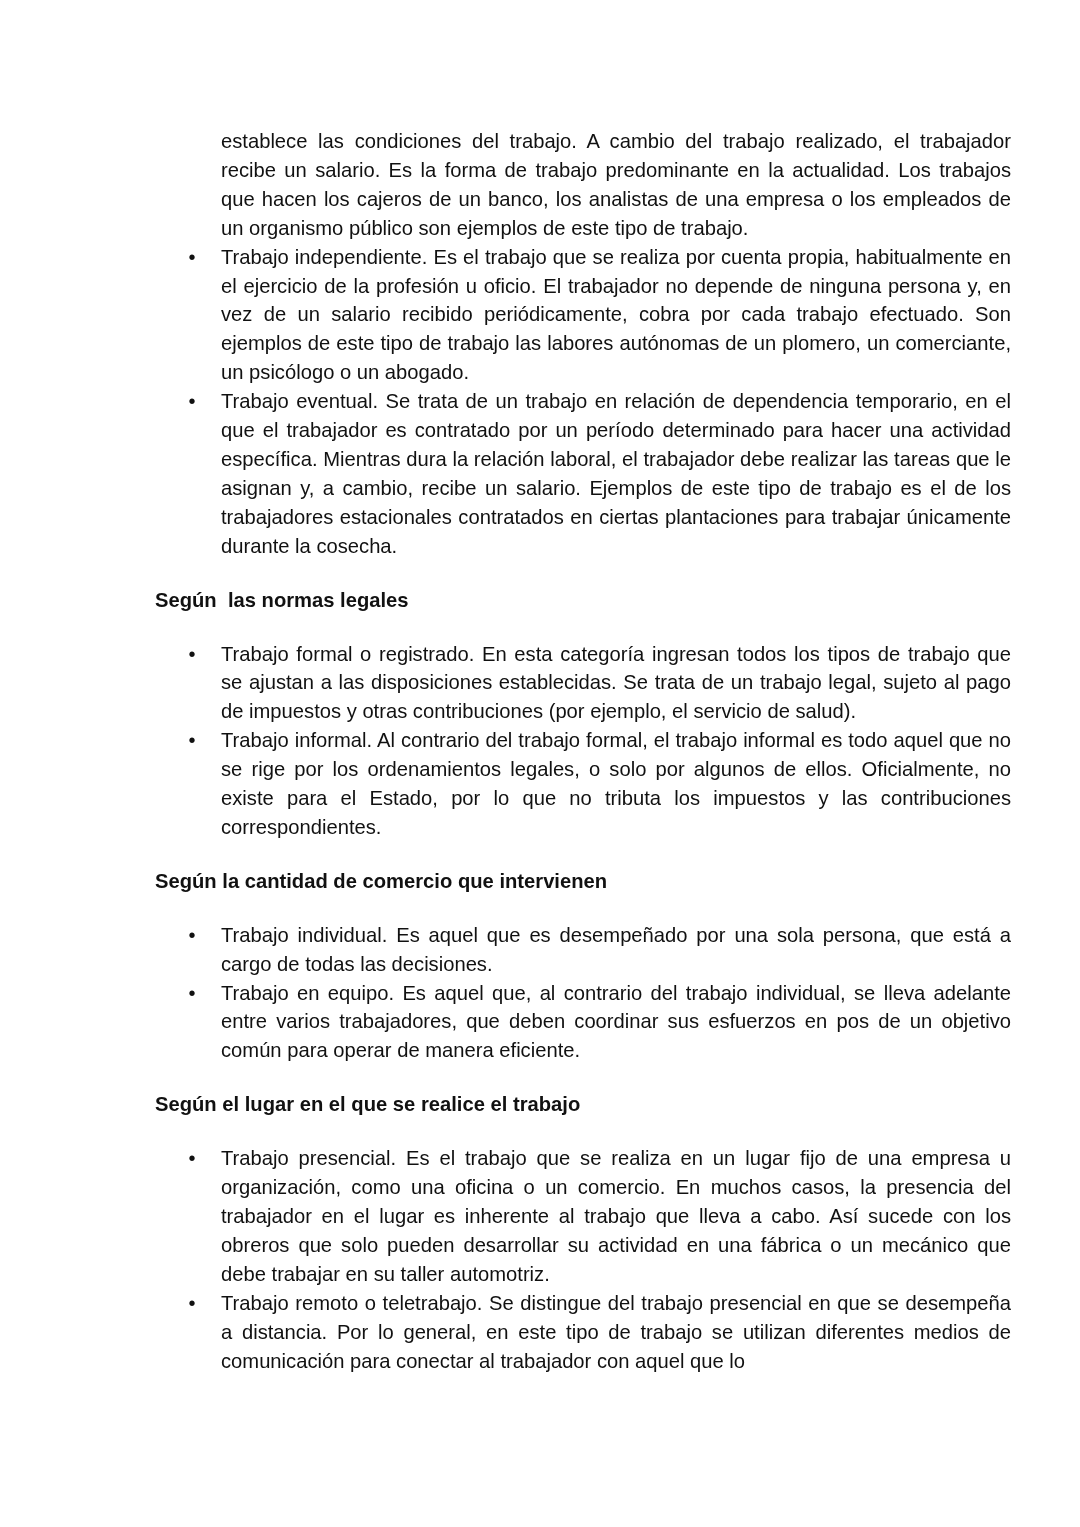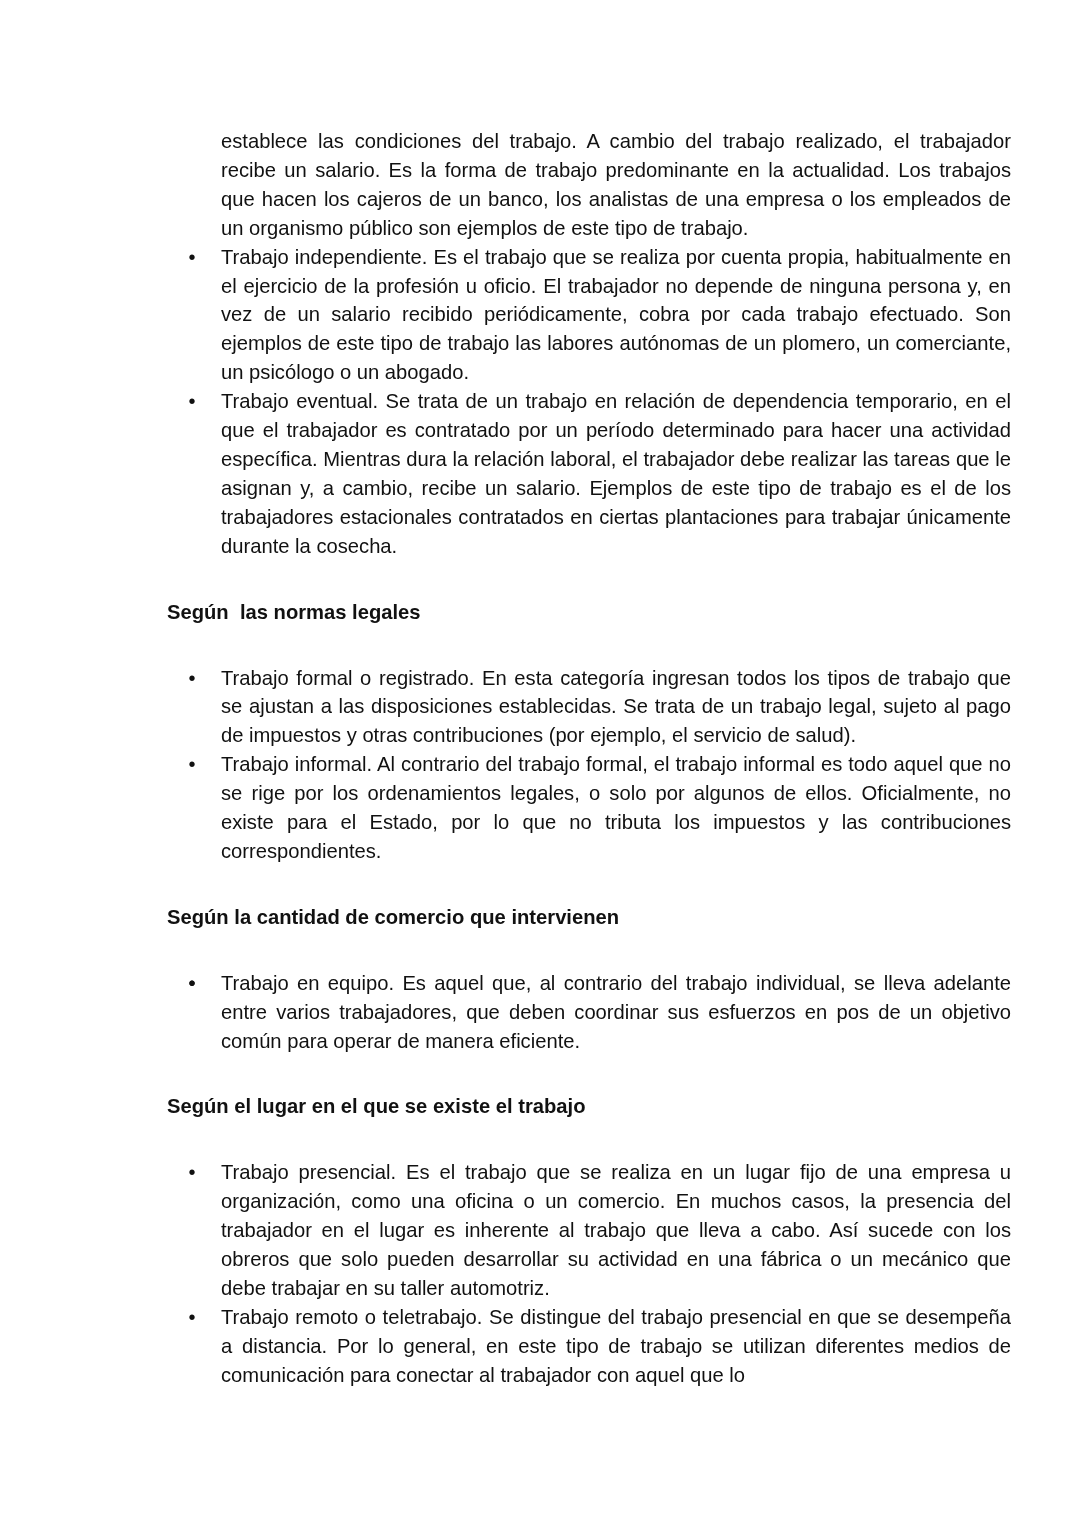--- a/index.html
+++ b/index.html
@@ -16,21 +16,21 @@
   ul.blist { list-style: none; margin: 0; padding: 0; }
   ul.blist li {
     position: relative; margin: 0 0 0 66px; font-size: 20.2px; line-height: 28.9px;
     text-align: justify;
   }
   ul.blist li .bullet {
     position: absolute; left: -34px; top: 0; width: 10px; text-align: center;
     font-size: 20px;
   }
   h3.section {
-    margin: 12px; font-size: 20.2px; font-weight: bold; line-height: 28.9px;
+    margin: 0; font-size: 20.2px; font-weight: bold; line-height: 28.9px;
     white-space: pre;
   }
   .gap-after-list { height: 25px; }
   .gap-after-heading { height: 25px; }
 </style>
 </head>
 <body>
 
 <div class="page">
   <div class="content">
@@ -63,30 +63,31 @@
       </li>
     </ul>
 
     <div class="gap-after-list"></div>
 
     <h3 class="section">Según la cantidad de comercio que intervienen</h3>
     <div class="gap-after-heading"></div>
     <ul class="blist">
       <li>
         <span class="bullet">•</span>
+        <span>Trabajo individual. Es aquel que es desempeñado por una sola persona, que está a cargo de todas las decisiones.</span>
       </li>
       <li>
         <span class="bullet">•</span>
         <span>Trabajo en equipo. Es aquel que, al contrario del trabajo individual, se lleva adelante entre varios trabajadores, que deben coordinar sus esfuerzos en pos de un objetivo común para operar de manera eficiente.</span>
       </li>
     </ul>
 
     <div class="gap-after-list"></div>
 
-    <h3 class="section">Según el lugar en el que se existe el trabajo</h3>
+    <h3 class="section">Según el lugar en el que se realice el trabajo</h3>
     <div class="gap-after-heading"></div>
     <ul class="blist">
       <li>
         <span class="bullet">•</span>
         <span>Trabajo presencial. Es el trabajo que se realiza en un lugar fijo de una empresa u organización, como una oficina o un comercio. En muchos casos, la presencia del trabajador en el lugar es inherente al trabajo que lleva a cabo. Así sucede con los obreros que solo pueden desarrollar su actividad en una fábrica o un mecánico que debe trabajar en su taller automotriz.</span>
       </li>
       <li>
         <span class="bullet">•</span>
         <span>Trabajo remoto o teletrabajo. Se distingue del trabajo presencial en que se desempeña a distancia. Por lo general, en este tipo de trabajo se utilizan diferentes medios de comunicación para conectar al trabajador con aquel que lo</span>
       </li>

